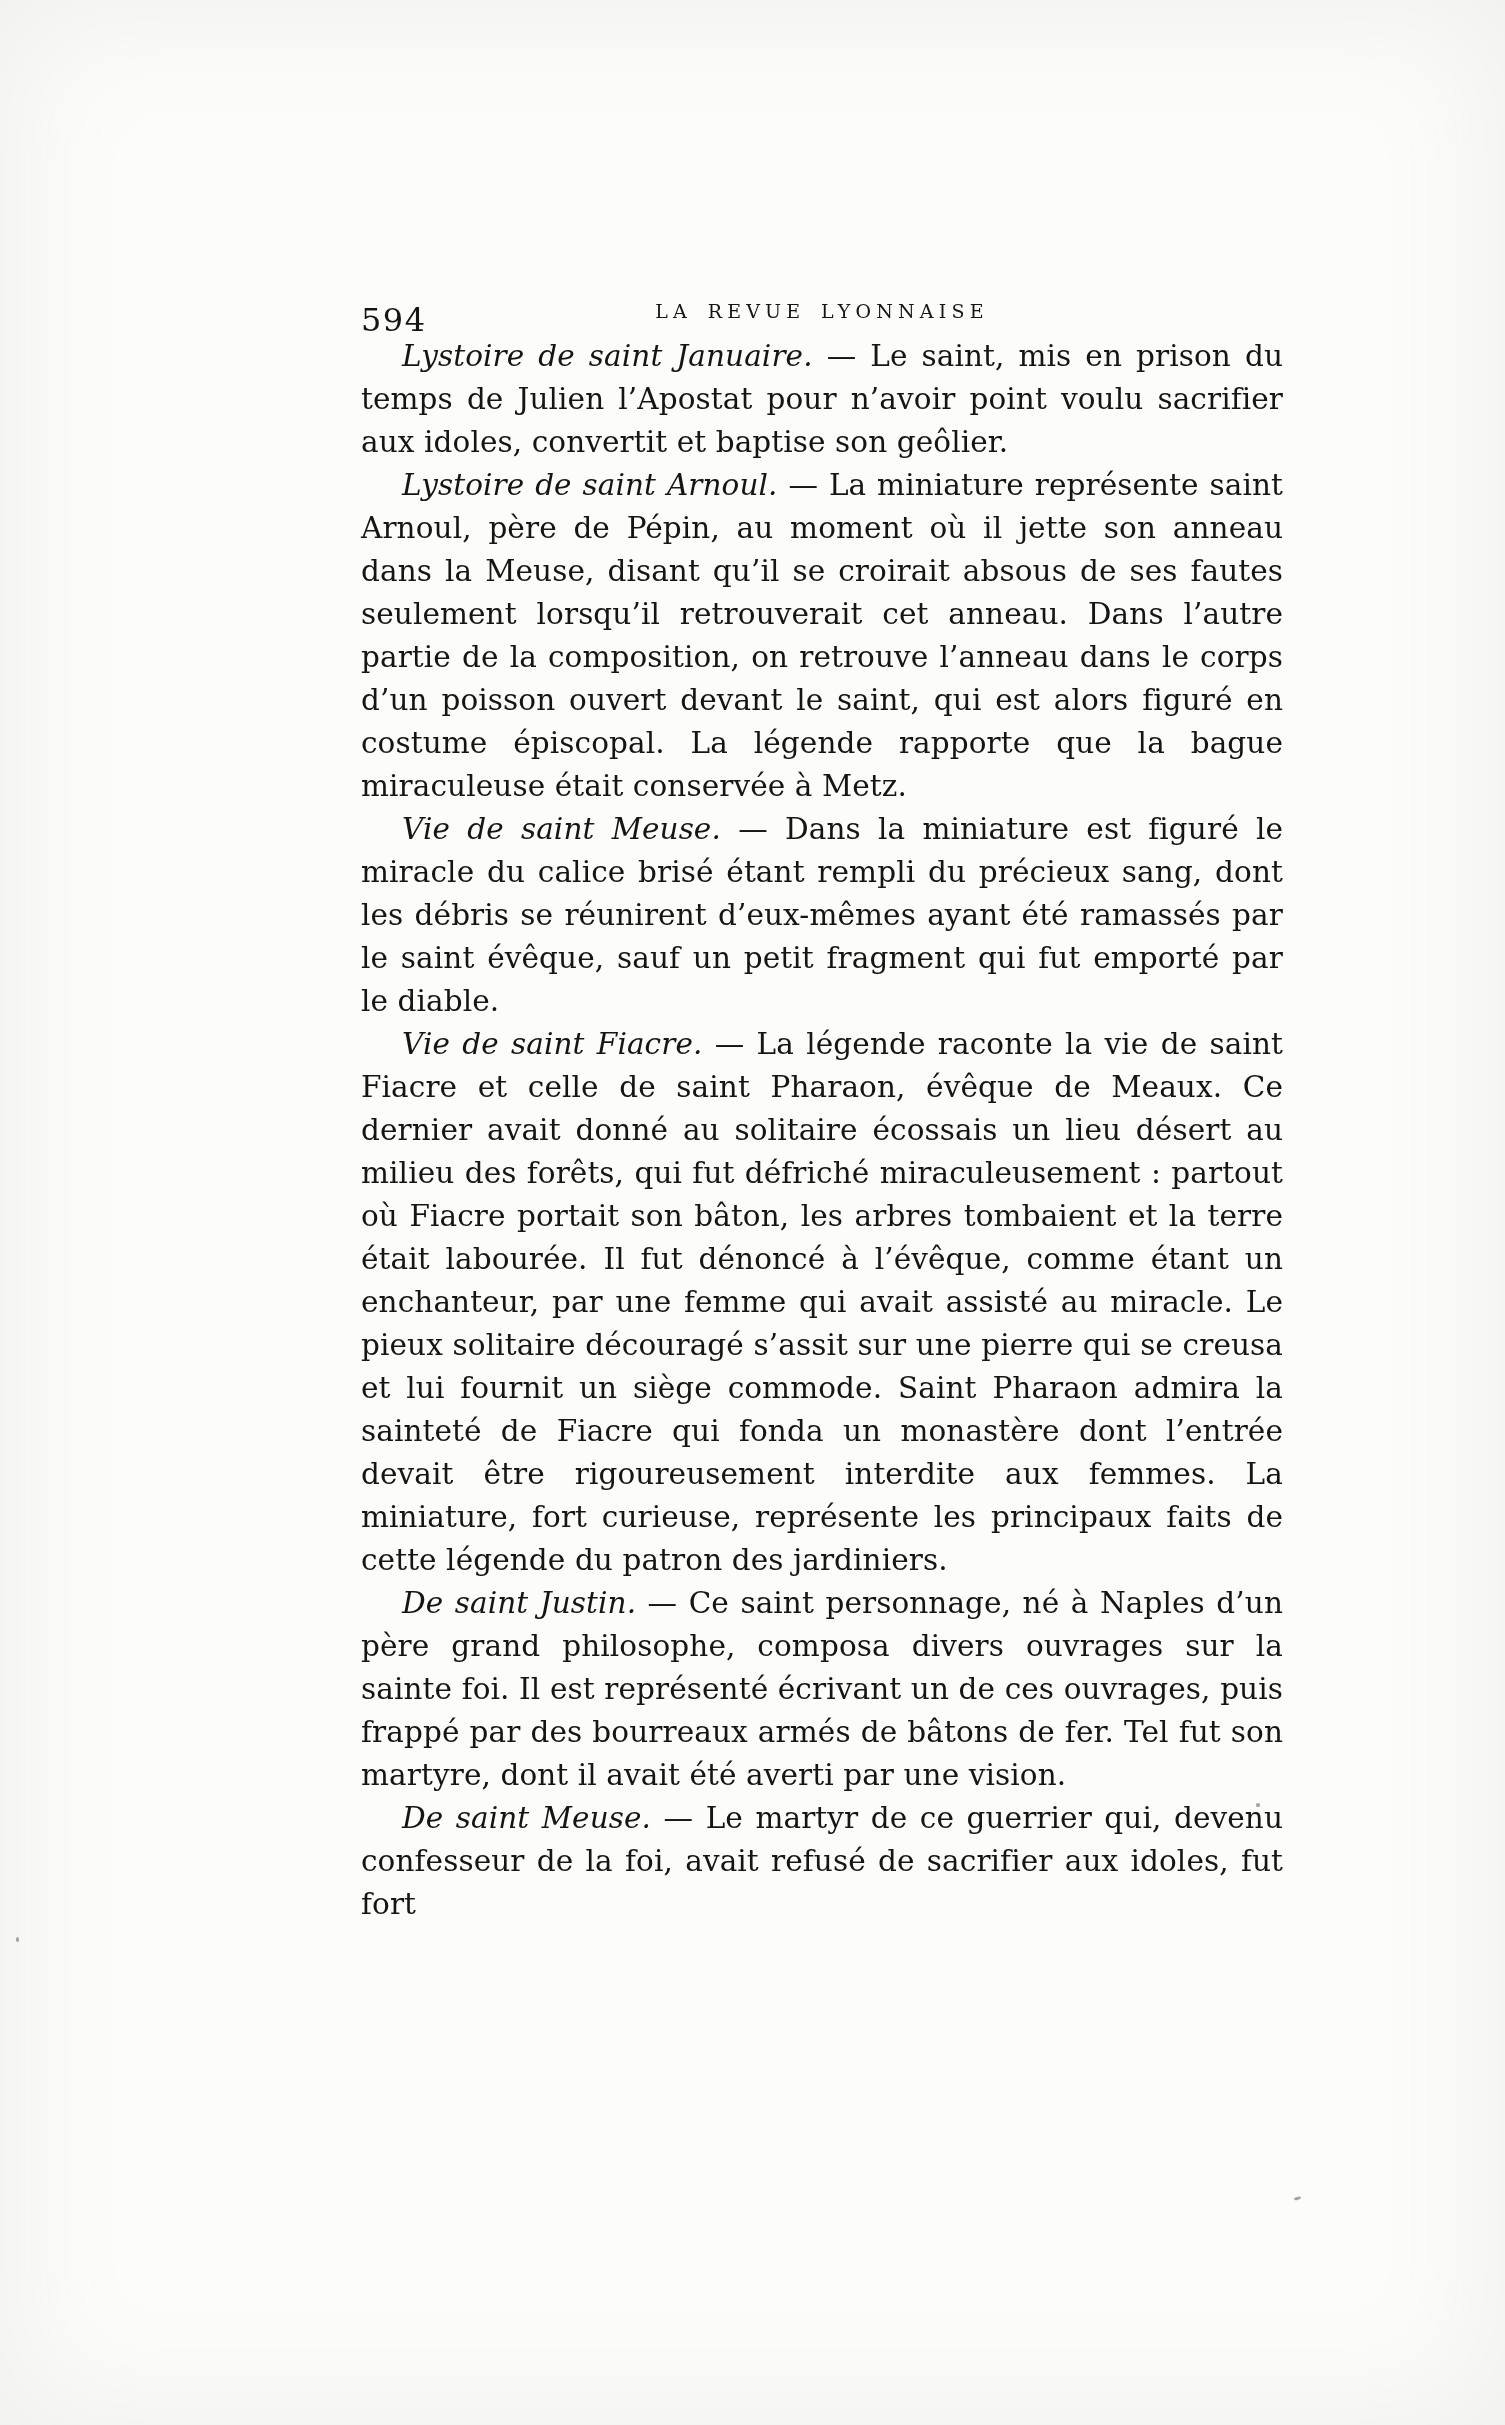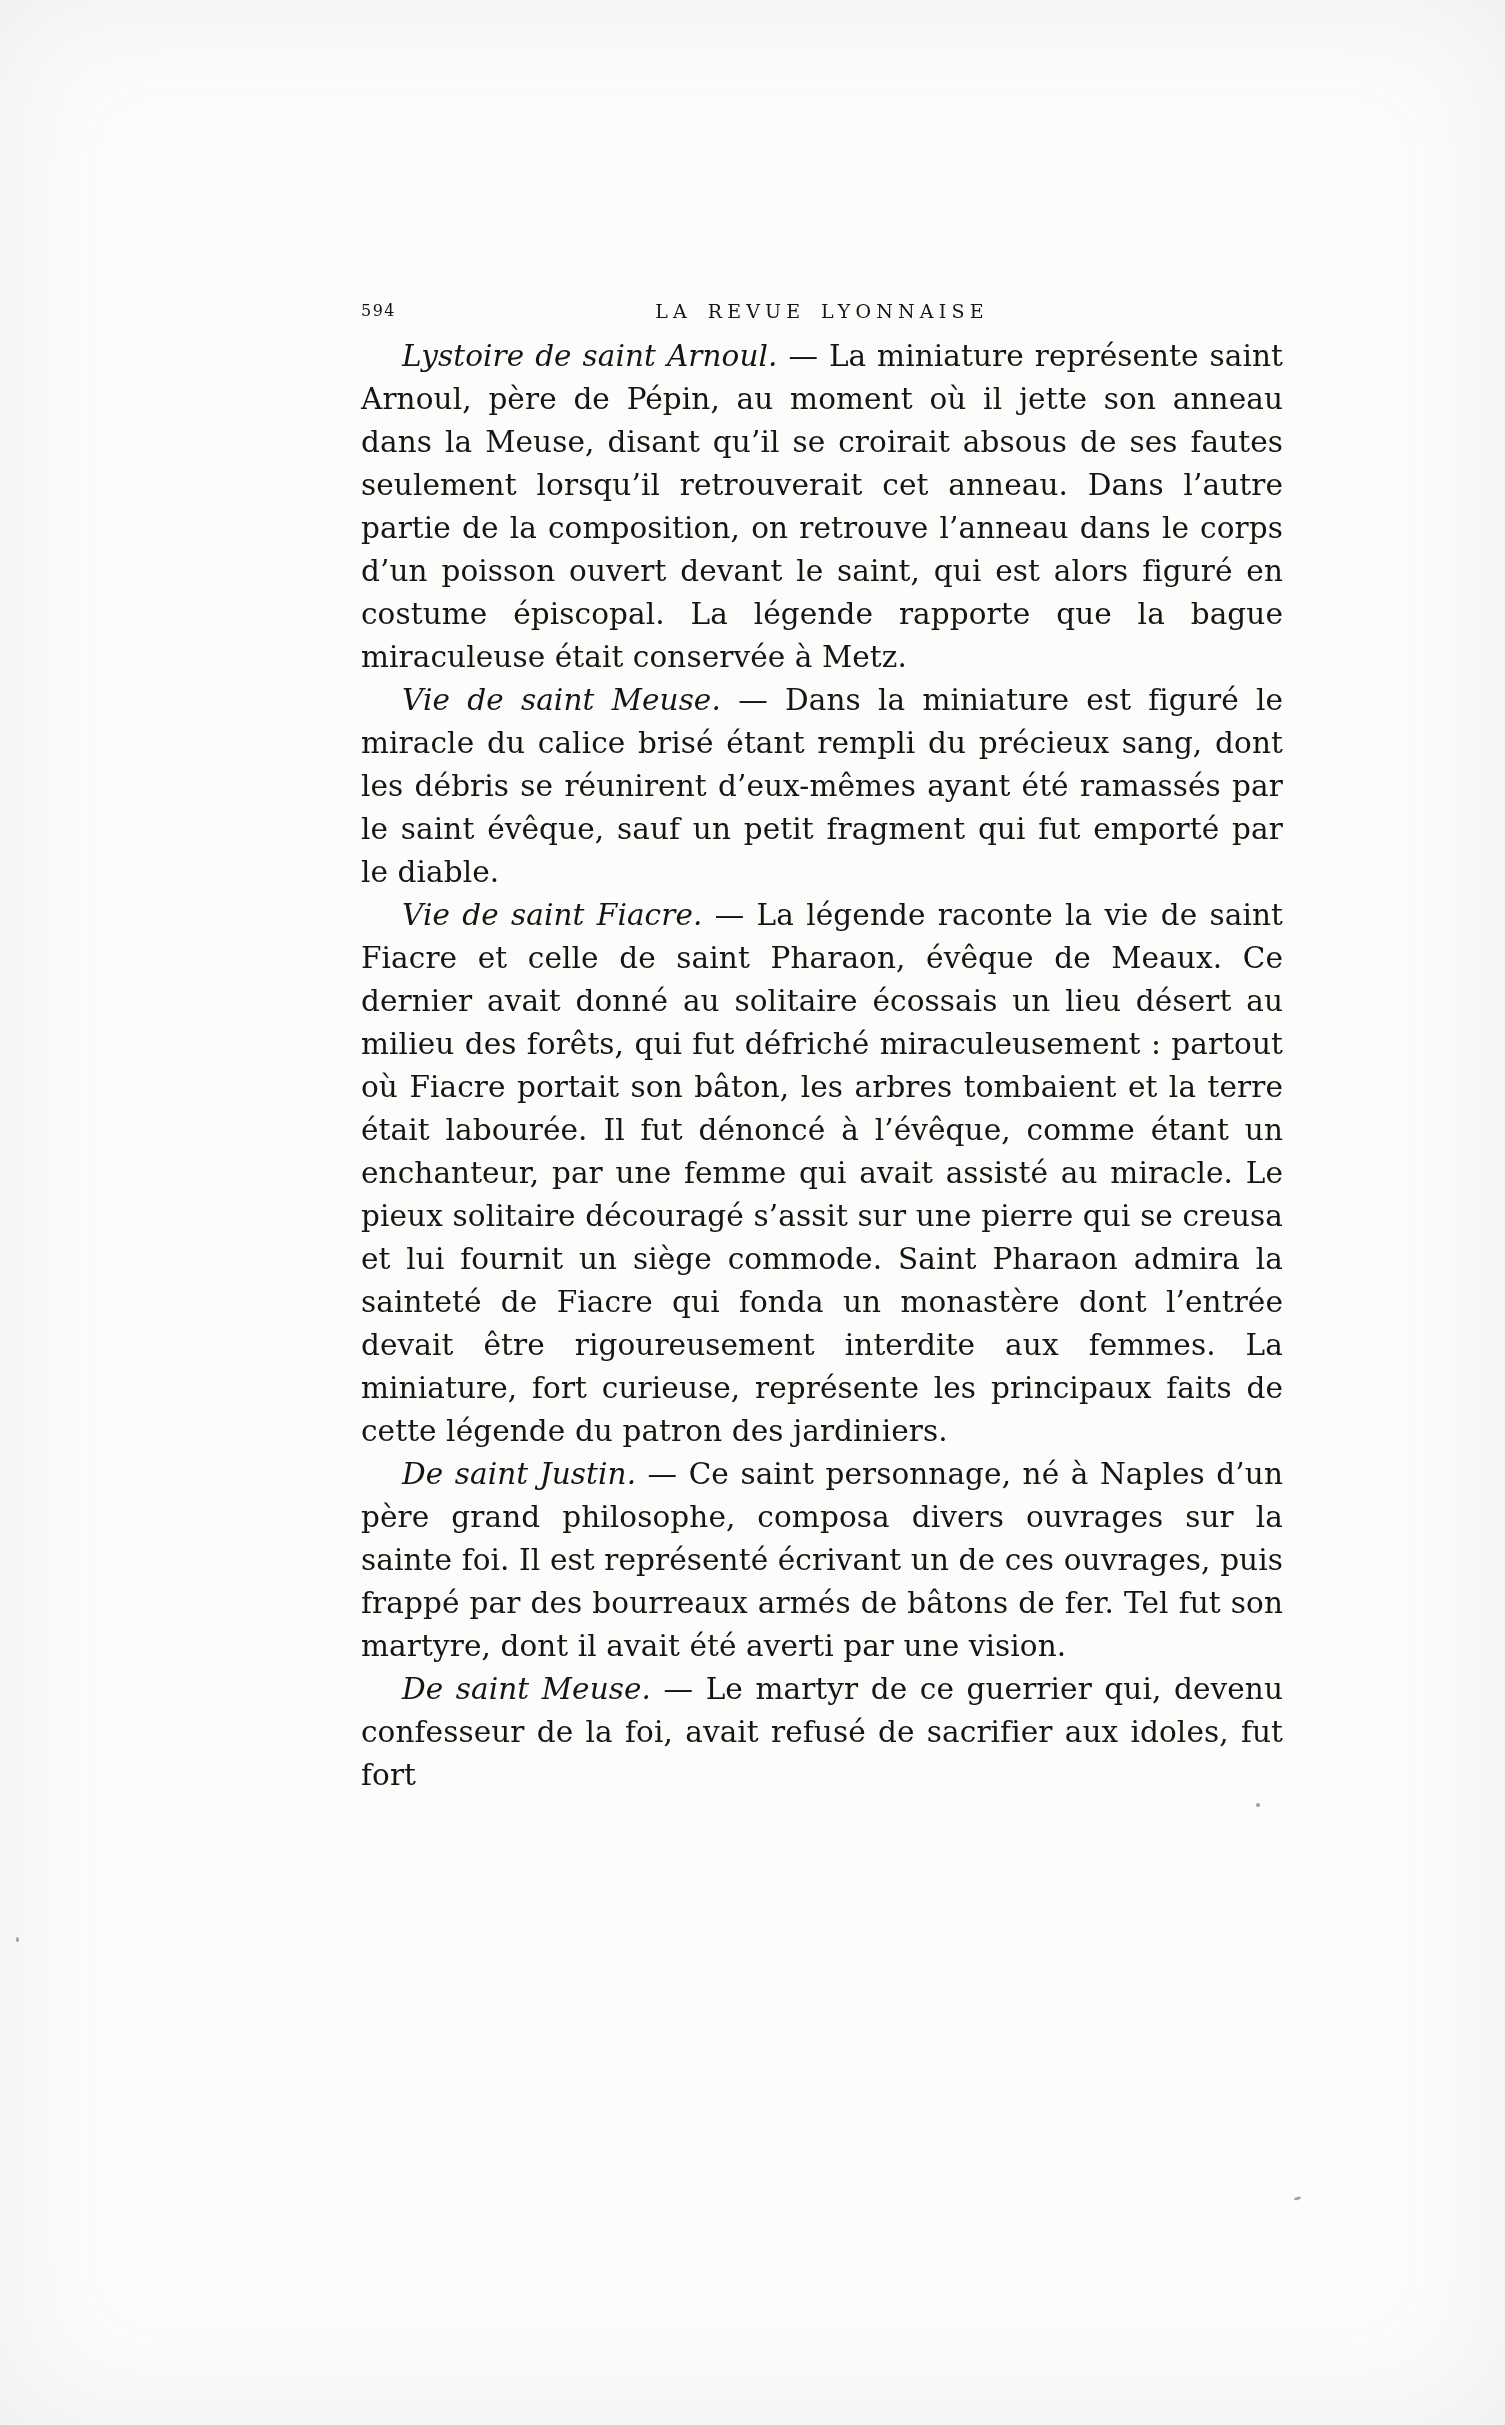--- a/index.html
+++ b/index.html
@@ -28,21 +28,21 @@
     position: absolute;
     top: 297px;
     left: 361px;
     width: 922px;
     height: 37px;
   }
   .page-number {
     position: absolute;
     left: 0;
     top: 4.4px;
-    font-size: 16px;
+    font-size: 32px;
     letter-spacing: 1.5px;
   }
   .running-title {
     position: absolute;
     left: 0;
     right: 0;
     top: 2.9px;
     text-align: center;
     font-size: 19px;
     letter-spacing: 5.2px;
@@ -80,20 +80,21 @@
 <body>
 
 <div class="scan-page">
 
   <div class="running-head">
     <span class="page-number">594</span>
     <span class="running-title">LA REVUE LYONNAISE</span>
   </div>
 
   <div class="text-block">
+    <p><span class="lead">Lystoire de saint Januaire.</span> <span class="body">— Le saint, mis en prison du temps de Julien l’Apostat pour n’avoir point voulu sacrifier aux idoles, convertit et baptise son geôlier.</span></p>
     <p><span class="lead">Lystoire de saint Arnoul.</span> <span class="body">— La miniature représente saint Arnoul, père de Pépin, au moment où il jette son anneau dans la Meuse, disant qu’il se croirait absous de ses fautes seulement lorsqu’il retrouverait cet anneau. Dans l’autre partie de la composition, on retrouve l’anneau dans le corps d’un poisson ouvert devant le saint, qui est alors figuré en costume épiscopal. La légende rapporte que la bague miraculeuse était conservée à Metz.</span></p>
     <p><span class="lead">Vie de saint Meuse.</span> <span class="body">— Dans la miniature est figuré le miracle du calice brisé étant rempli du précieux sang, dont les débris se réunirent d’eux-mêmes ayant été ramassés par le saint évêque, sauf un petit fragment qui fut emporté par le diable.</span></p>
     <p><span class="lead">Vie de saint Fiacre.</span> <span class="body">— La légende raconte la vie de saint Fiacre et celle de saint Pharaon, évêque de Meaux. Ce dernier avait donné au solitaire écossais un lieu désert au milieu des forêts, qui fut défriché miraculeusement : partout où Fiacre portait son bâton, les arbres tombaient et la terre était labourée. Il fut dénoncé à l’évêque, comme étant un enchanteur, par une femme qui avait assisté au miracle. Le pieux solitaire découragé s’assit sur une pierre qui se creusa et lui fournit un siège commode. Saint Pharaon admira la sainteté de Fiacre qui fonda un monastère dont l’entrée devait être rigoureusement interdite aux femmes. La miniature, fort curieuse, représente les principaux faits de cette légende du patron des jardiniers.</span></p>
     <p><span class="lead">De saint Justin.</span> <span class="body">— Ce saint personnage, né à Naples d’un père grand philosophe, composa divers ouvrages sur la sainte foi. Il est représenté écrivant un de ces ouvrages, puis frappé par des bourreaux armés de bâtons de fer. Tel fut son martyre, dont il avait été averti par une vision.</span></p>
     <p><span class="lead">De saint Meuse.</span> <span class="body">— Le martyr de ce guerrier qui, devenu confesseur de la foi, avait refusé de sacrifier aux idoles, fut fort</span></p>
   </div>
 
   <span class="speck s1"></span>
   <span class="speck s2"></span>
   <span class="speck s3"></span>

